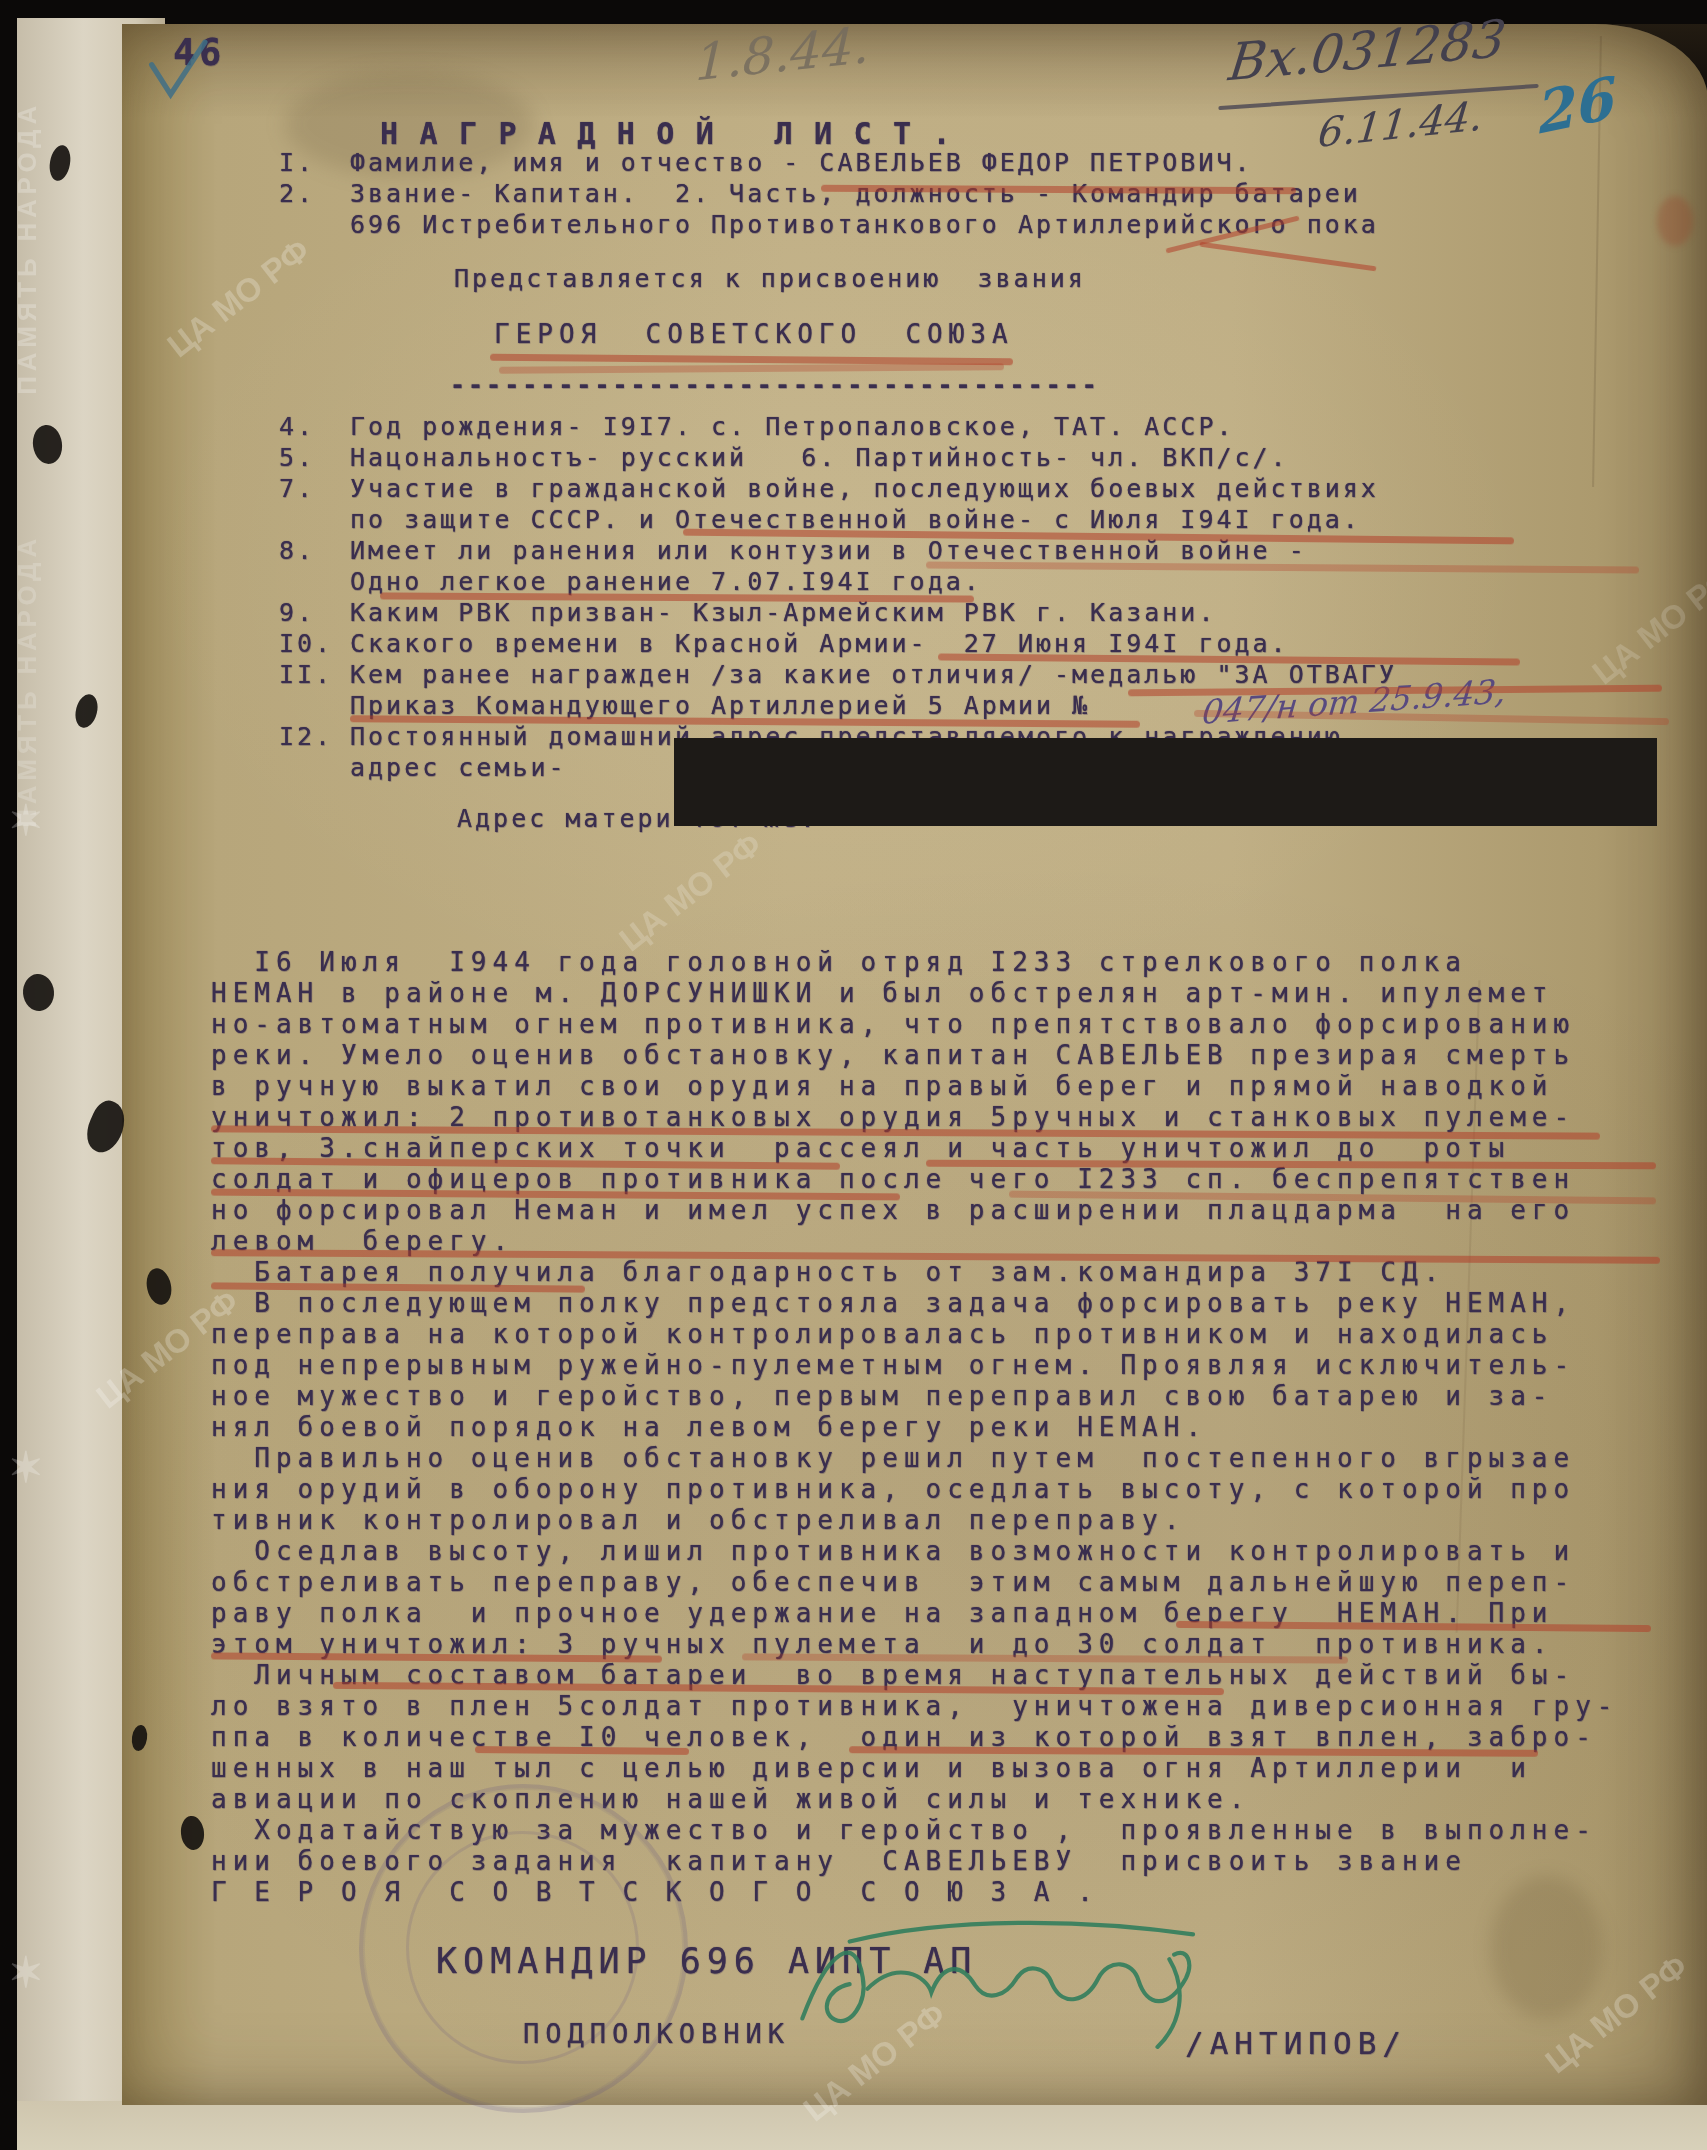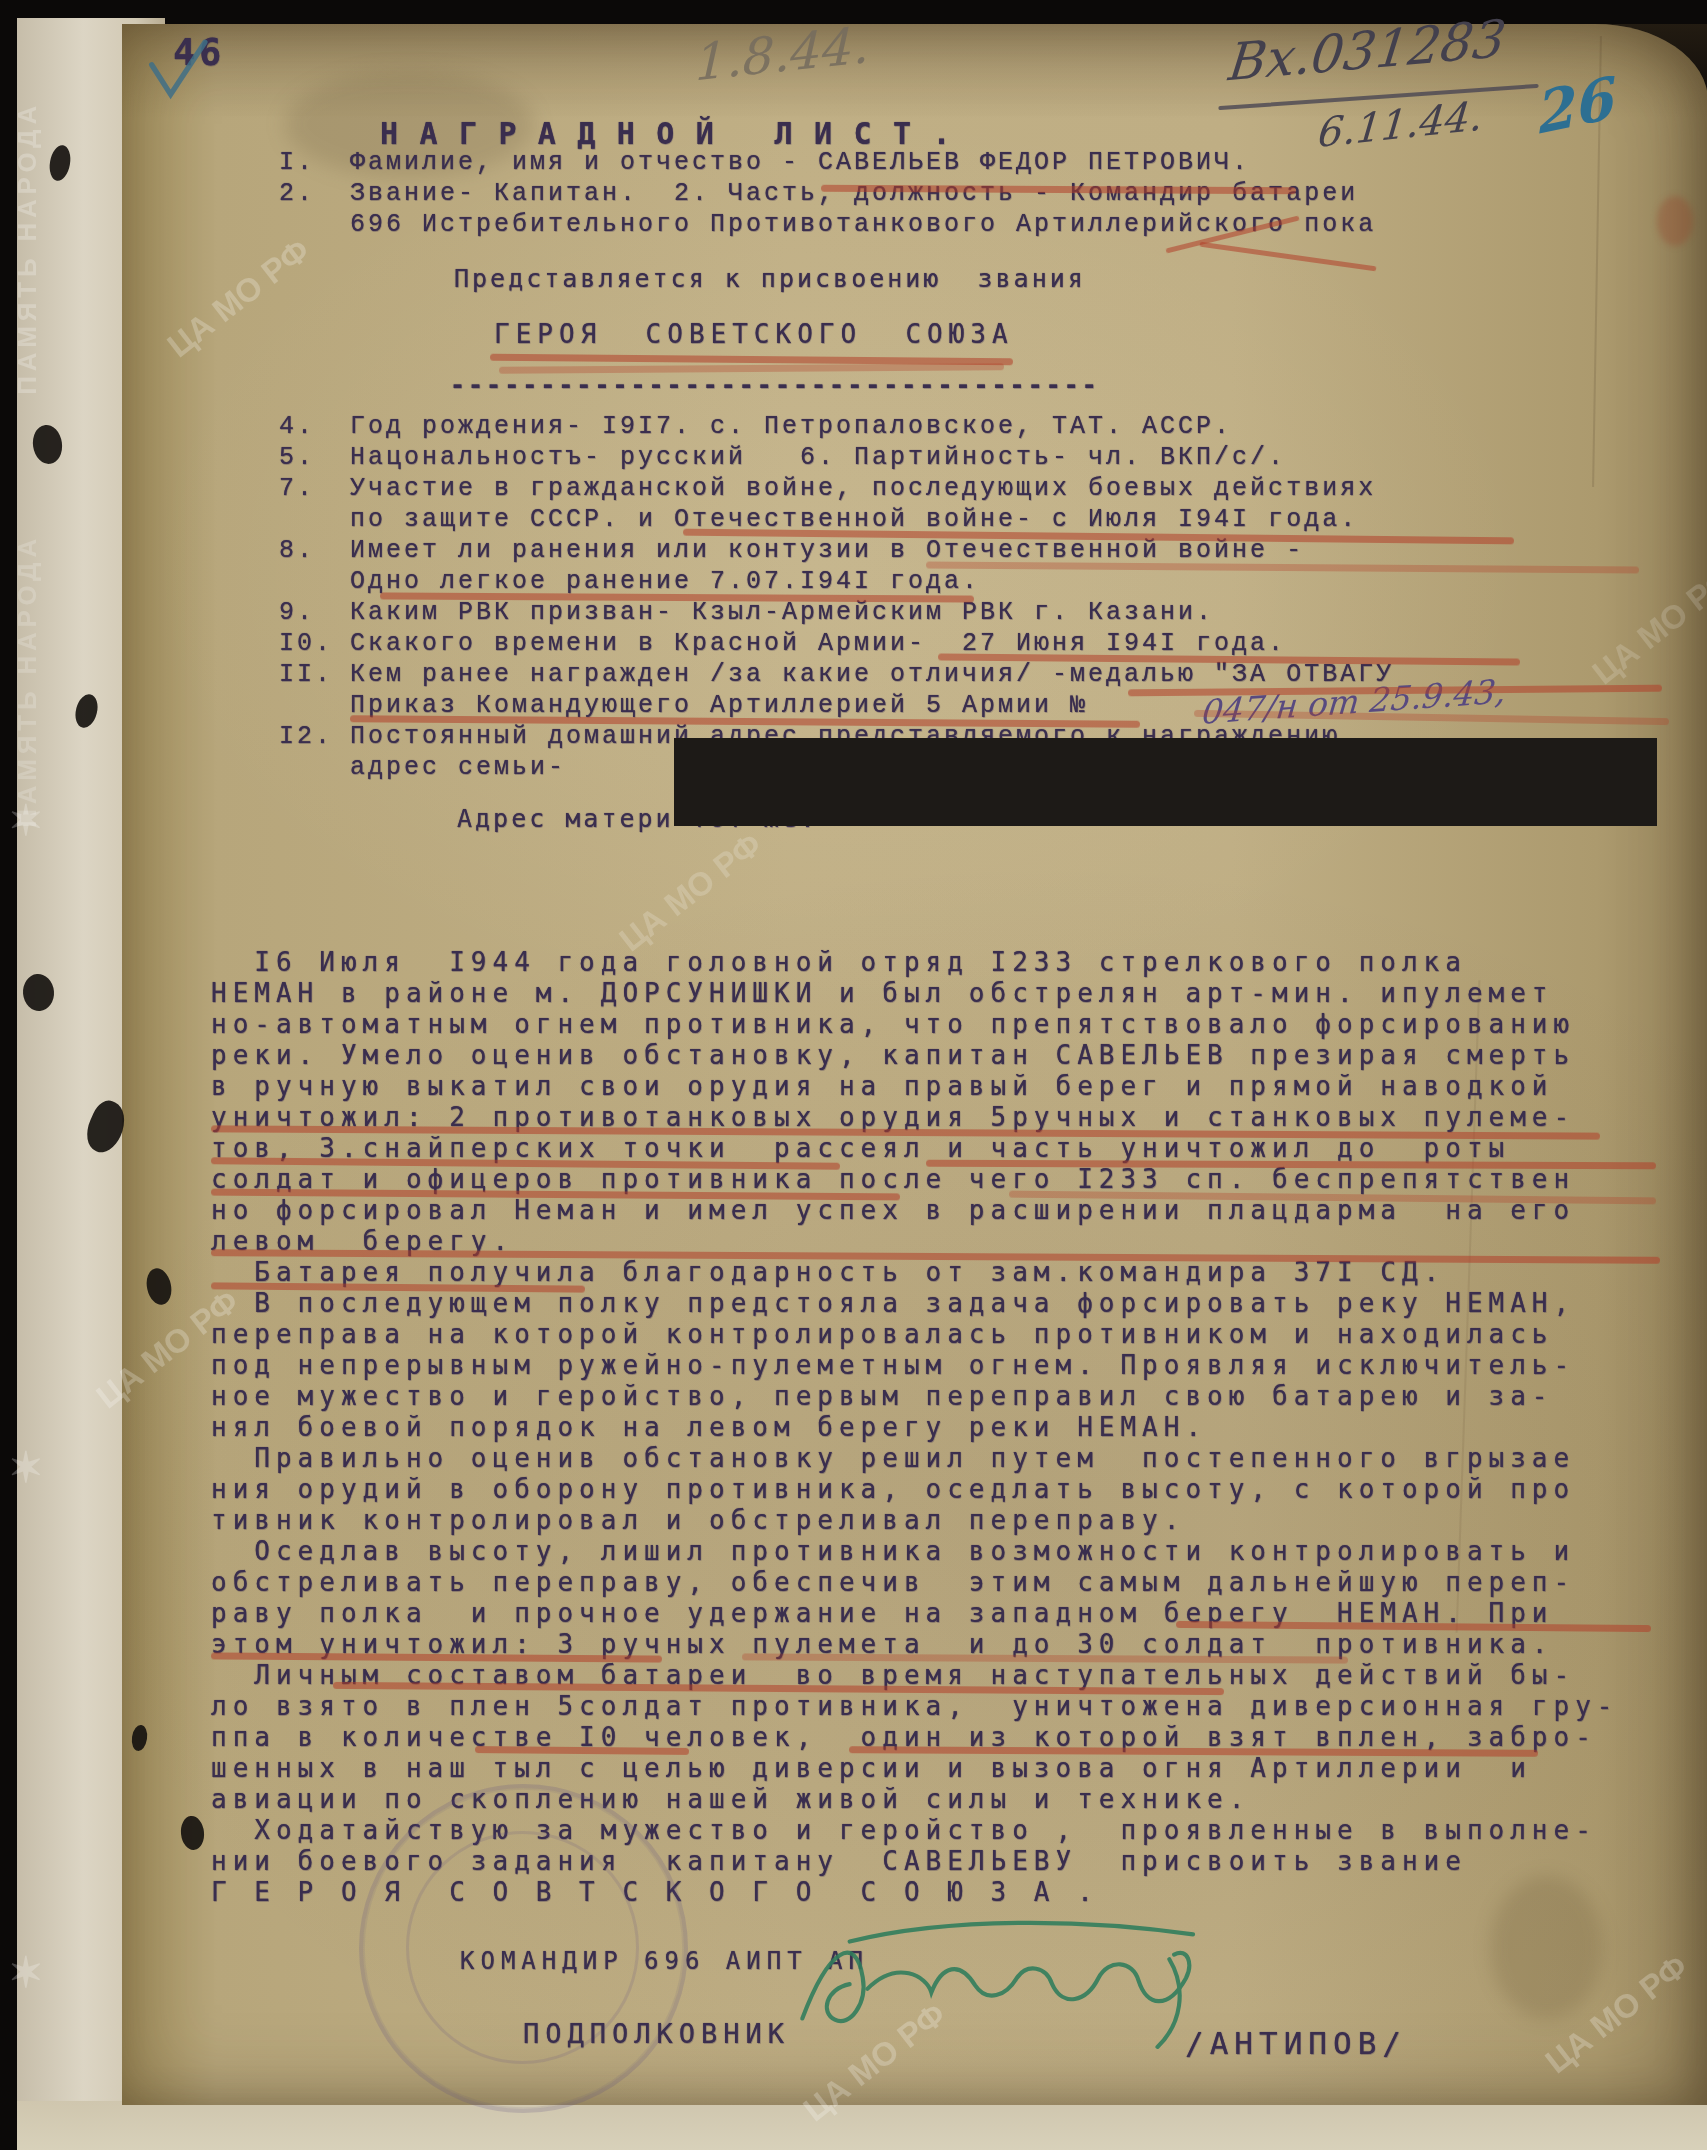--- a/index.html
+++ b/index.html
@@ -23,21 +23,21 @@
         background:linear-gradient(180deg,rgba(90,70,40,.30),transparent);}
   .crease{position:absolute;background:rgba(70,52,28,.16);}
   
   .typed{position:absolute;color:#3a2e4e;white-space:pre;
         text-shadow:0 0 1px rgba(58,46,82,.85),0.6px 0.6px 0 rgba(58,46,82,.25);}
   .hdr{font-size:25px;letter-spacing:3px;line-height:31px;}
   .bdy{font-size:26px;letter-spacing:6px;line-height:31px;}
   .flow{position:absolute;}
   .flow > div{white-space:pre;color:#3a2e4e;
         text-shadow:0 0 1px rgba(58,46,82,.85),0.6px 0.6px 0 rgba(58,46,82,.25);}
-  .frow{white-space:pre;font-family:Liberation Mono, monospace;}
+  .frow{white-space:pre;}
   .fnum{display:inline-block;width:95px;padding-left:24px;box-sizing:border-box;}
   #title{font-size:30px;letter-spacing:21.4px;font-weight:bold;}
   
   .red{position:absolute;height:7.1px;background:rgba(177,62,40,.55);border-radius:4.8px;filter:blur(0.7px);}
   .red.faint{background:rgba(177,62,40,.32);}
   .red.thin{height:4.8px;}
   
   .hole{position:absolute;background:#171310;border-radius:50%;opacity:.92;}
   .stain{position:absolute;border-radius:50%;}
   
@@ -163,21 +163,21 @@
       <div>ло взято в плен 5солдат противника,  уничтожена диверсионная гру-</div>
       <div>ппа в количестве I0 человек,  один из которой взят вплен, забро-</div>
       <div>шенных в наш тыл с целью диверсии и вызова огня Артиллерии  и</div>
       <div>авиации по скоплению нашей живой силы и технике.</div>
       <div>  Ходатайствую за мужество и геройство ,  проявленные в выполне-</div>
       <div>нии боевого задания  капитану  САВЕЛЬЕВУ  присвоить звание</div>
       <div>Г Е Р О Я  С О В Т С К О Г О  С О Ю З А .</div>
     </div>
 
   <div id="stamp"></div>
-  <div class="typed bdy" style="left:460px;top:1946px;font-size:24px">КОМАНДИР 696 АИПТ АП</div>
+  <div class="typed bdy" style="left:436px;top:1946px;font-size:35px">КОМАНДИР 696 АИПТ АП</div>
   <div class="typed bdy" style="left:523px;top:2018px;font-size:27px">ПОДПОЛКОВНИК</div>
   <div class="typed bdy" style="left:1185px;top:2028px;font-size:31px">/АНТИПОВ/</div>
 
   <svg width="463" height="148" style="left:778px;top:1906px" viewBox="0 0 780 250">
     <g stroke="#2f7d5c" stroke-width="7" fill="none" stroke-linecap="round" opacity=".88">
       <path d="M40 190 C 85 70, 130 48, 142 120 C 150 165, 120 205, 95 192 C 70 180, 80 140, 120 132"></path>
       <path d="M120 60 C 290 18, 520 22, 700 48"></path>
       <path d="M150 140 C 200 90, 250 118, 258 146 C 276 100, 306 92, 332 134 C 352 164, 384 152, 402 122 C 420 96, 452 102, 462 132 C 480 172, 520 162, 540 122 C 558 88, 598 92, 608 126 C 622 170, 658 176, 688 122 C 700 98, 692 70, 668 82"></path>
       <path d="M660 90 C 690 140, 680 200, 640 238"></path>
     </g>

